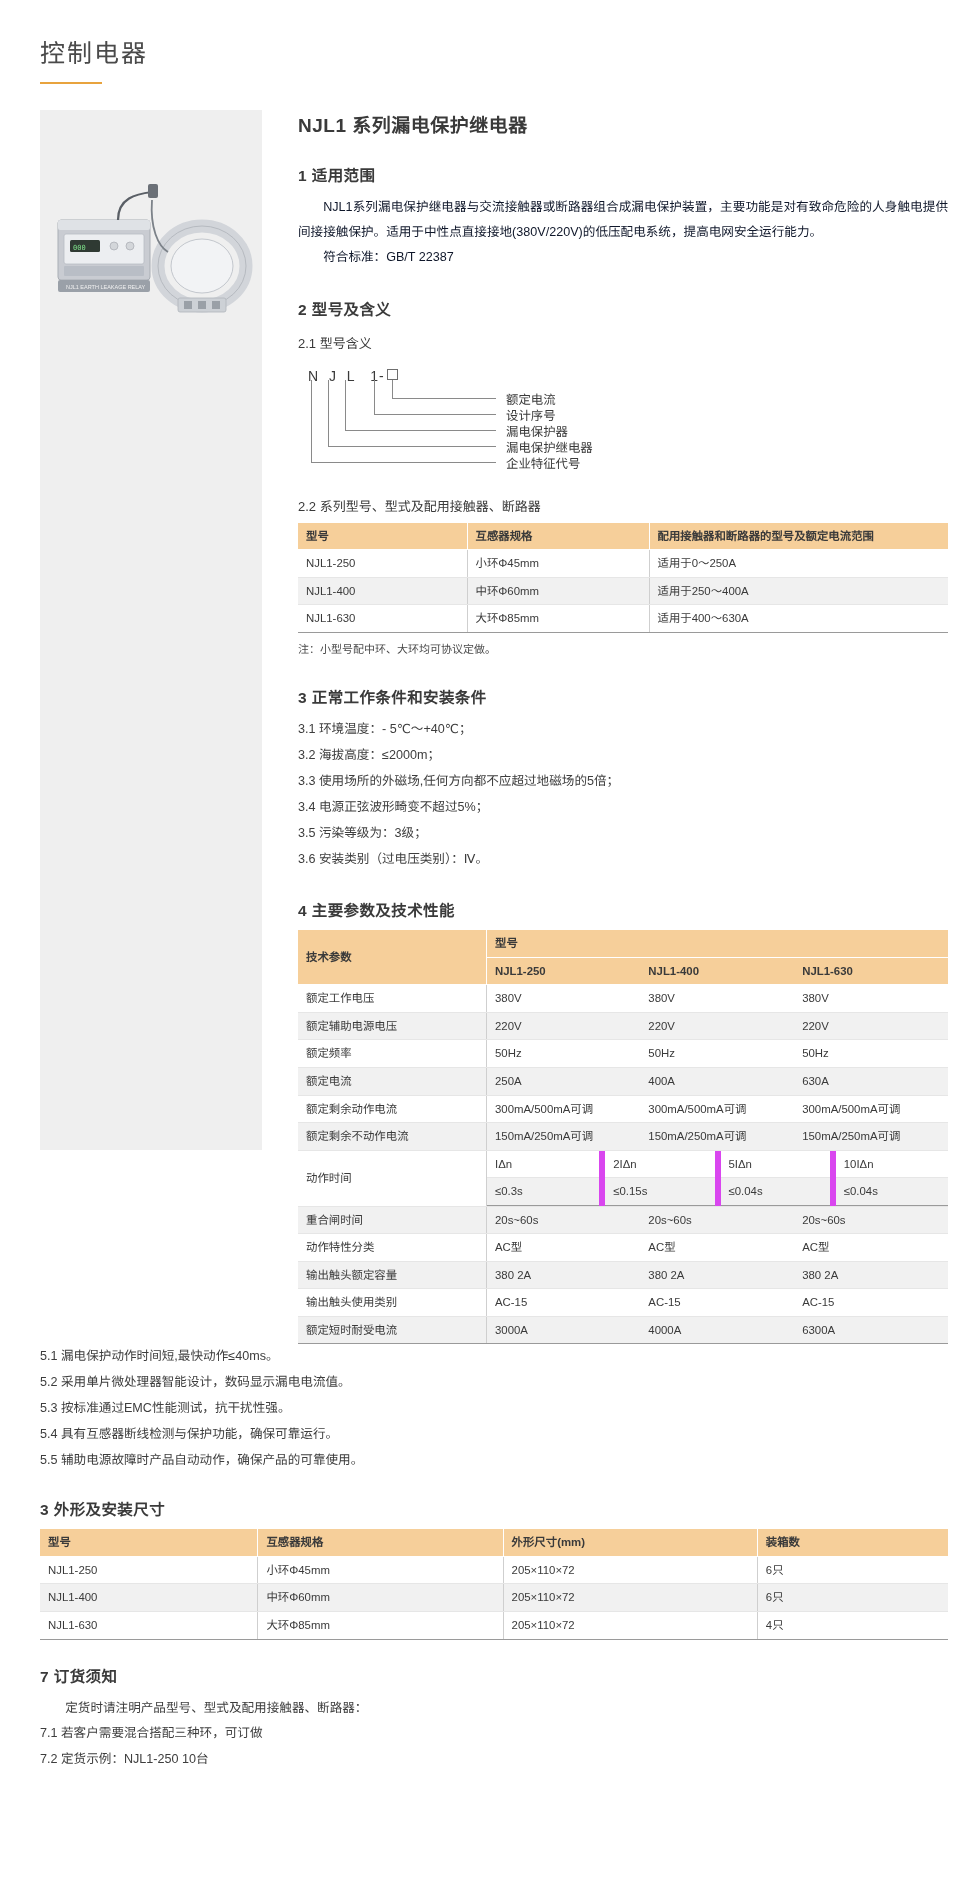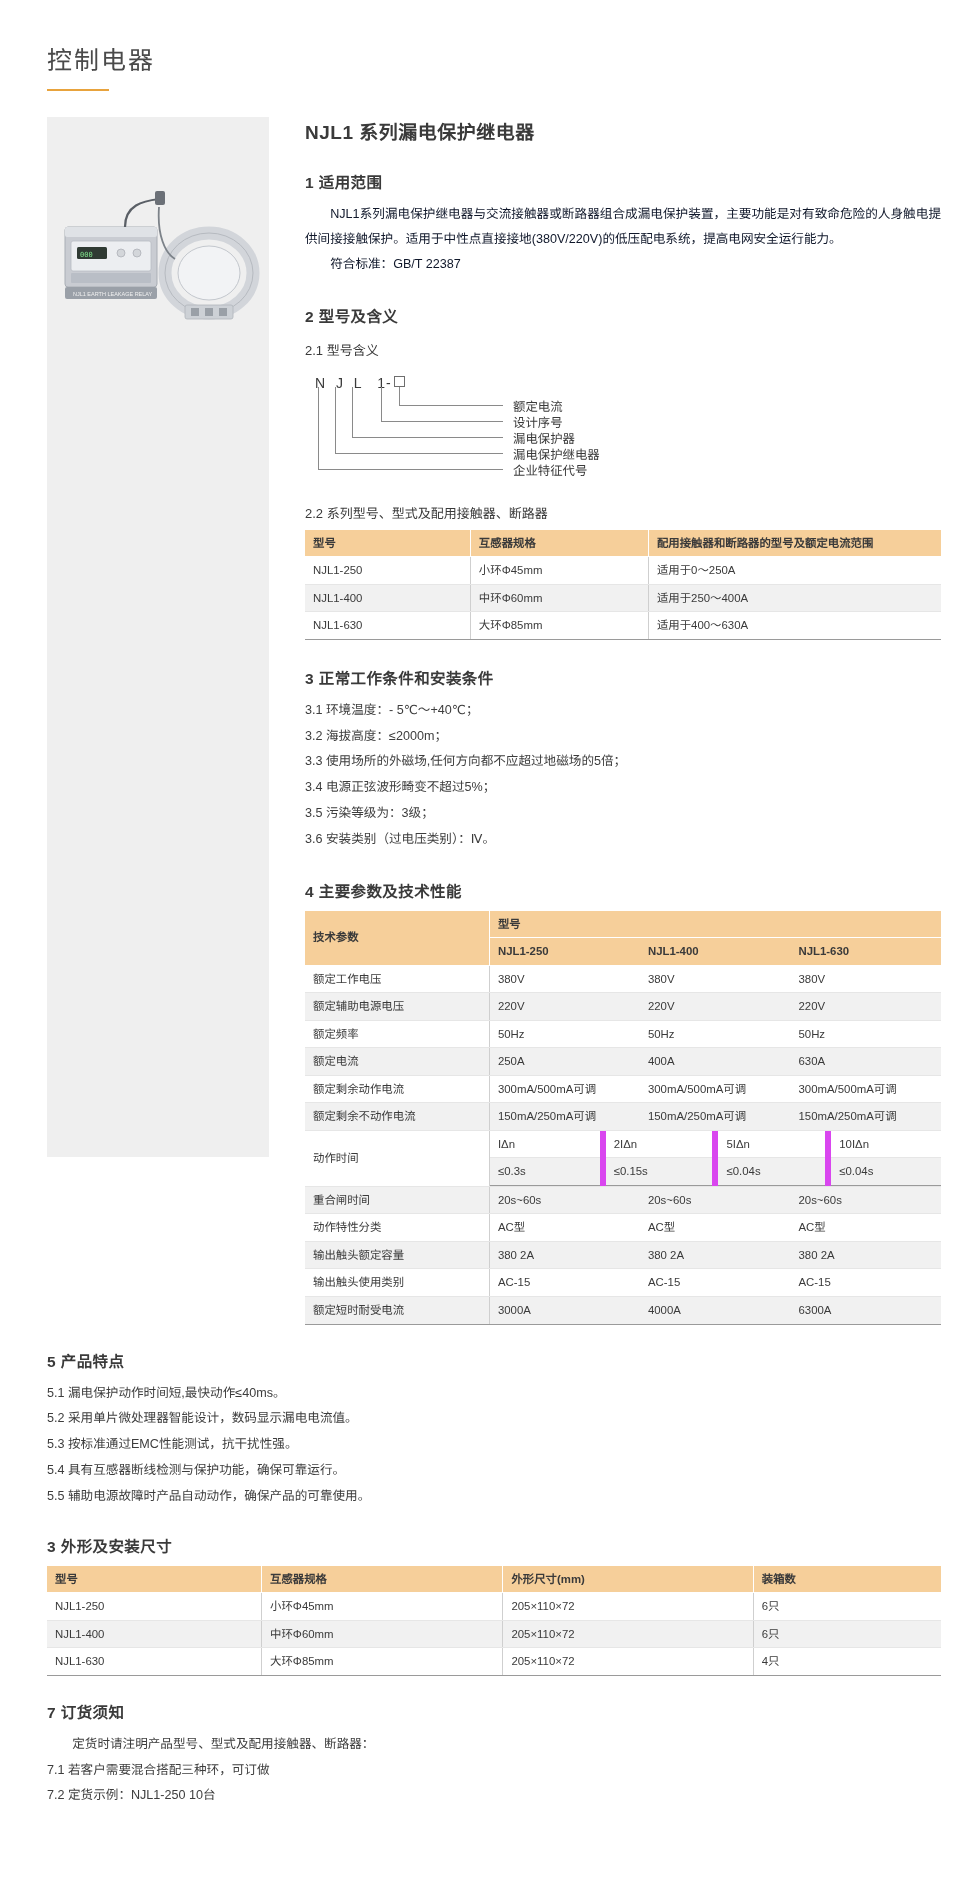--- a/index.html
+++ b/index.html
@@ -4,21 +4,21 @@
 <style>
   * { box-sizing: border-box; margin: 0; padding: 0; }
   html, body {
     width: 970px;
     background: #ffffff;
     font-family: "Liberation Sans", "DejaVu Sans", sans-serif;
     color: #3b3b3b;
   }
   body { width: 970px; min-height: 1881px; position: relative; }
 
-  .page { width: 970px; padding: 7px; position: relative; }
+  .page { width: 970px; padding: 0; position: relative; }
 
   
   .page-header { padding: 38px 0 0 40px; }
   .page-title {
     font-size: 25px;
     font-weight: 400;
     color: #4a4a4a;
     letter-spacing: 2px;
     line-height: 1.2;
   }
@@ -243,20 +243,21 @@
             <td class="cellsep">适用于250～400A</td>
           </tr>
           <tr>
             <td>NJL1-630</td>
             <td class="cellsep">大环Φ85mm</td>
             <td class="cellsep">适用于400～630A</td>
           </tr>
         </tbody>
       </table>
 
+      <div class="note">注：小型号配中环、大环均可协议定做。</div>
 
       <h2 class="sec">3 正常工作条件和安装条件</h2>
       <p class="line">3.1 环境温度：- 5℃～+40℃；</p>
       <p class="line">3.2 海拔高度：≤2000m；</p>
       <p class="line">3.3 使用场所的外磁场,任何方向都不应超过地磁场的5倍；</p>
       <p class="line">3.4 电源正弦波形畸变不超过5%；</p>
       <p class="line">3.5 污染等级为：3级；</p>
       <p class="line">3.6 安装类别（过电压类别）：Ⅳ。</p>
 
       <h2 class="sec">4 主要参数及技术性能</h2>
@@ -364,21 +365,20 @@
             <td class="val">6300A</td>
           </tr>
         </tbody>
       </table>
 
     </div>
   </div>
 
   <div class="lower">
 
-    <h2 class="sec">5 产品特点</h2>
     <p class="line">5.1 漏电保护动作时间短,最快动作≤40ms。</p>
     <p class="line">5.2 采用单片微处理器智能设计，数码显示漏电电流值。</p>
     <p class="line">5.3 按标准通过EMC性能测试，抗干扰性强。</p>
     <p class="line">5.4 具有互感器断线检测与保护功能，确保可靠运行。</p>
     <p class="line">5.5 辅助电源故障时产品自动动作，确保产品的可靠使用。</p>
 
     <h2 class="sec">3 外形及安装尺寸</h2>
 
     <table class="tbl">
       <thead>

